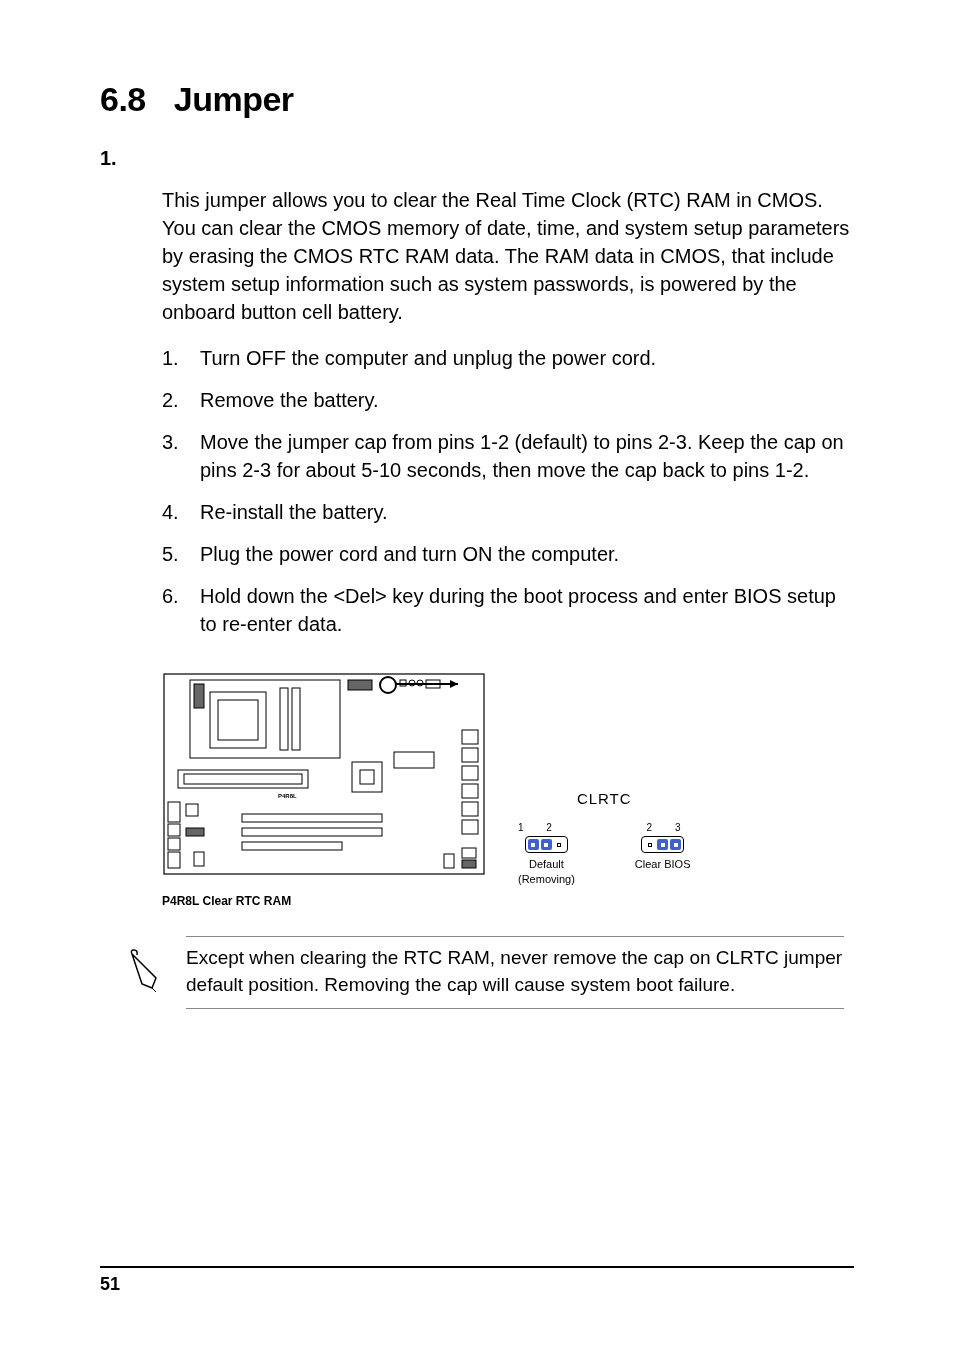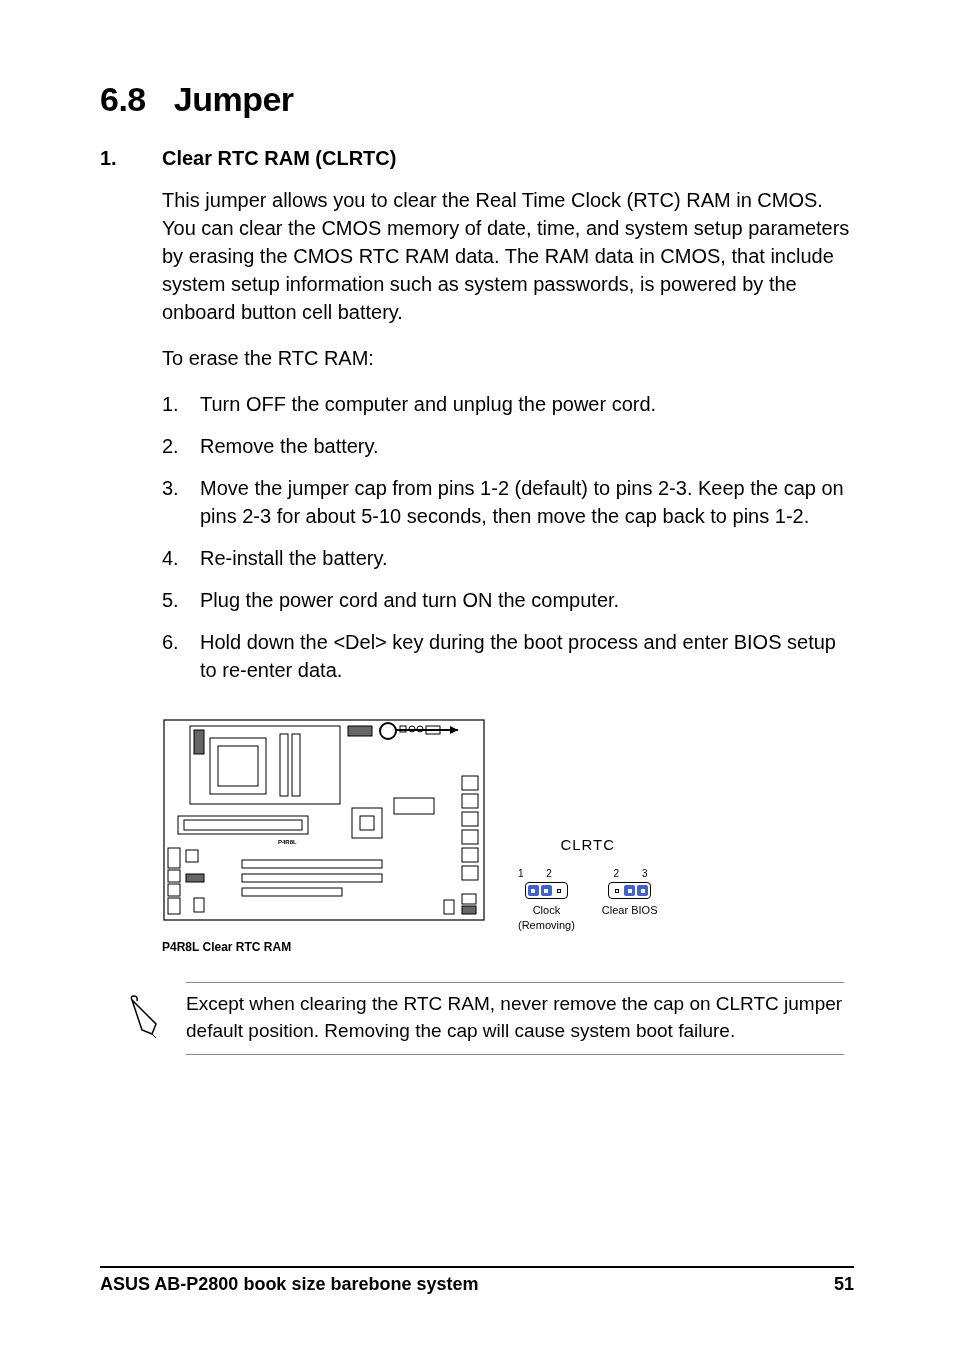--- a/index.html
+++ b/index.html
@@ -59,21 +59,21 @@
     bottom: 56px;
     border-top: 2px solid #000;
     padding-top: 6px;
     display: flex;
     justify-content: space-between;
     font-size: 18px;
     font-weight: bold;
   }
   
   .jumper-label { text-align: center; font-size: 15px; letter-spacing: 1px; margin-bottom: 14px; }
-  .jumper-options { display: flex; gap: 27px; justify-content: center; }
+  .jumper-options { display: flex; gap: 60px; justify-content: center; }
   .jopt { text-align: center; font-size: 11px; line-height: 1.3; }
   .pin-nums { font-size: 10px; letter-spacing: 10px; padding-left: 0px; margin-bottom: 2px; text-align: left; }
   .pins {
     display: inline-flex;
     border: 1.2px solid #000;
     border-radius: 4px;
     padding: 2px;
     gap: 2px;
     margin-bottom: 4px;
   }
@@ -86,26 +86,24 @@
 </style>
 </head>
 <body>
 
 <h1 class="section-title">
   <span class="num">6.8</span><span>Jumper</span>
 </h1>
 
 <div class="item-row">
   <div class="item-num">1.</div>
-  <div class="item-title">Clear RTC RAM (CLRTC)</div>
 </div>
 
 <div class="body-block">
   <p class="para">This jumper allows you to clear the  Real Time Clock (RTC) RAM in CMOS. You can clear the CMOS memory of date, time, and system setup parameters by erasing the CMOS RTC RAM data. The RAM data in CMOS, that include system setup information such as system passwords, is powered by the onboard button cell battery.</p>
-  <p class="para">To erase the RTC RAM:</p>
 
   <div class="step-row">
     <div class="step-num">1.</div>
     <div class="step-text">Turn OFF the computer and unplug the power cord.</div>
   </div>
   <div class="step-row">
     <div class="step-num">2.</div>
     <div class="step-text">Remove the battery.</div>
   </div>
   <div class="step-row">
@@ -197,21 +195,21 @@
           <div class="pin cap">
               <div class="dot"></div>
             </div>
           <div class="pin cap">
               <div class="dot"></div>
             </div>
           <div class="pin open">
               <div class="odot"></div>
             </div>
         </div>
-        <div>Clock</div>
+        <div>Default</div>
         <div>(Removing)</div>
       </div>
       <div class="jopt">
         <div class="pin-nums" style="text-align:right; padding-right:0; letter-spacing:10px;">2 3</div>
         <div class="pins">
           <div class="pin open">
               <div class="odot"></div>
             </div>
           <div class="pin cap">
               <div class="dot"></div>
@@ -237,15 +235,14 @@
       <line x1="15" y1="15" x2="30" y2="30" stroke="#000" stroke-width="1"></line>
       <line x1="28" y1="42" x2="32" y2="46" stroke="#000" stroke-width="1"></line>
     </svg>
   </div>
   <div class="note-box">
     <p class="note-text">Except when clearing the RTC RAM, never remove the cap on CLRTC jumper default position. Removing the cap will cause system boot failure.</p>
   </div>
 </div>
 
 <div class="footer">
-  <span>ASUS AB-P2800 book size barebone system</span>
   <span>51</span>
 </div>
 
 </body></html>

